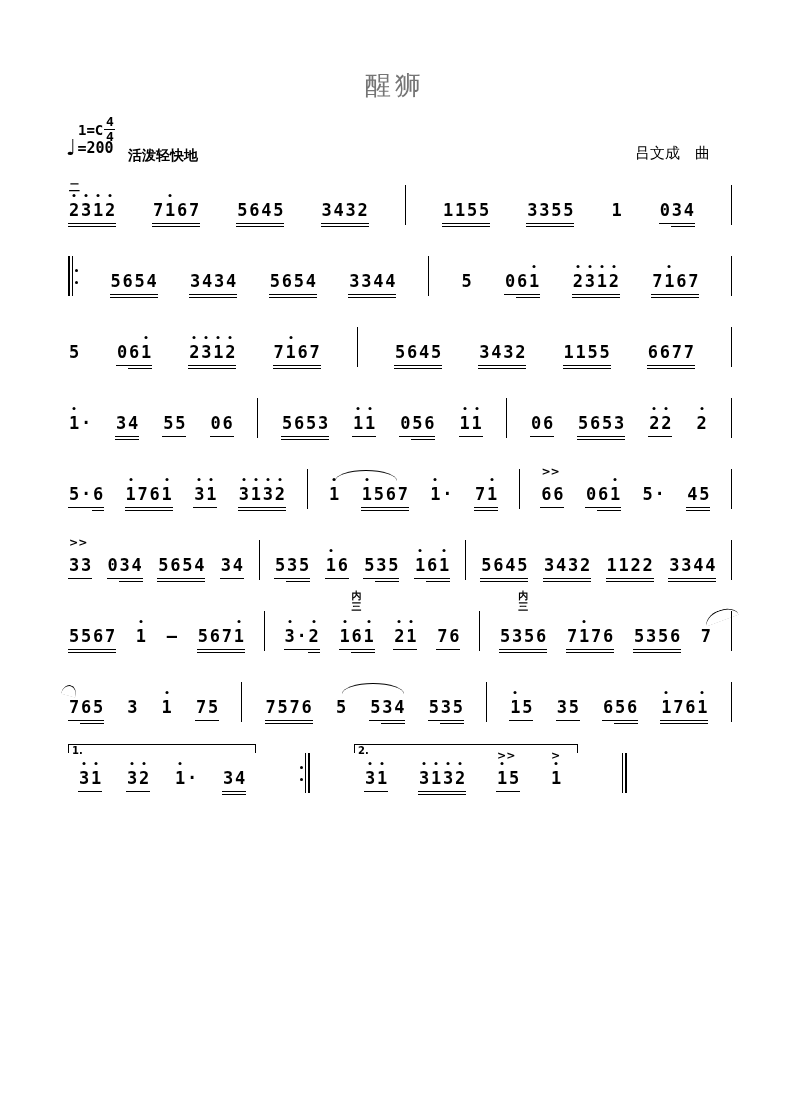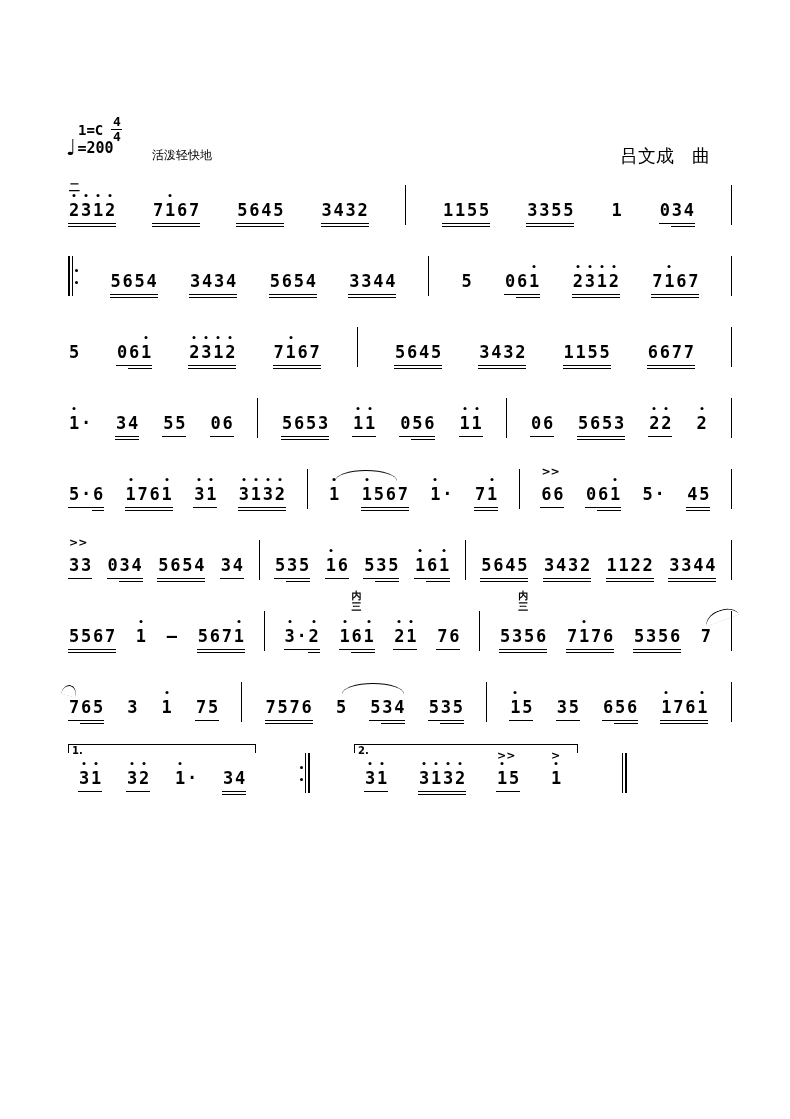--- a/index.html
+++ b/index.html
@@ -2,30 +2,30 @@
 <html><head>
 <meta charset="utf-8">
 <style>
   html,body{margin:0;padding:0;background:#fff;}
   .page{position:relative;width:790px;height:1119px;background:#ffffff;overflow:hidden;
         font-family:"DejaVu Sans Mono", monospace;color:#000;}
   .title{position:absolute;top:68px;left:0;right:0;margin:0;text-align:center;
          font-family:"DejaVu Serif", serif;font-weight:400;font-size:26px;
          letter-spacing:4px;color:#757575;}
   .hdr-key{position:absolute;left:78px;top:116px;font-size:14px;font-weight:bold;
-           display:flex;align-items:center;gap:8px;}
+           display:flex;align-items:center;gap:1px;}
   .meter{display:inline-flex;flex-direction:column;align-items:center;font-size:13px;
          line-height:12px;font-weight:bold;}
   .fbar{width:11px;height:1px;background:#000;margin:1px 0;}
   .hdr-tempo{position:absolute;left:66px;top:138px;font-size:15px;font-weight:bold;
              display:flex;align-items:center;}
   .notehead{font-family:"DejaVu Sans", sans-serif;font-size:22px;line-height:20px;margin-right:1px;}
-  .expression{position:absolute;left:152px;top:147px;font-size:12px;font-weight:normal;
+  .expression{position:absolute;left:128px;top:147px;font-size:14px;font-weight:bold;
               font-family:"DejaVu Sans", sans-serif;}
-  .composer{position:absolute;right:80px;top:144px;font-size:18px;
+  .composer{position:absolute;right:80px;top:144px;font-size:15px;
             font-family:Liberation Sans, sans-serif;}
   .score{position:absolute;left:68px;top:178px;width:664px;}
   .line{position:relative;display:flex;align-items:flex-end;justify-content:space-between;
         height:46px;margin-bottom:25px;}
   .line.left{justify-content:flex-start;gap:44px;}
   .grp{position:relative;display:inline-block;}
   .chars{display:flex;align-items:flex-end;height:21px;font-size:17px;font-weight:bold;
          line-height:21px;padding-bottom:2px;}
   .chars.u1{border-bottom:1px solid #000;}
   .chars.u0{border-bottom:1px solid transparent;}
@@ -52,20 +52,21 @@
   .volta.v2{gap:30px;padding-right:16px;}
   .vbr{position:absolute;left:0;right:0;top:-24px;height:8px;
        border-top:1px solid #000;border-left:1px solid #000;border-right:1px solid #000;}
   .vlb{position:absolute;left:4px;top:-23px;font-size:10px;font-weight:bold;
        font-family:"DejaVu Sans", sans-serif;}
 </style>
 </head>
 <body>
 
 <div class="page">
+  <h1 class="title">醒狮</h1>
 
   <div class="hdr-key">
     <span>1=C</span>
     <span class="meter">
       <span>4</span>
       <span class="fbar"></span>
       <span>4</span>
     </span>
   </div>
 

